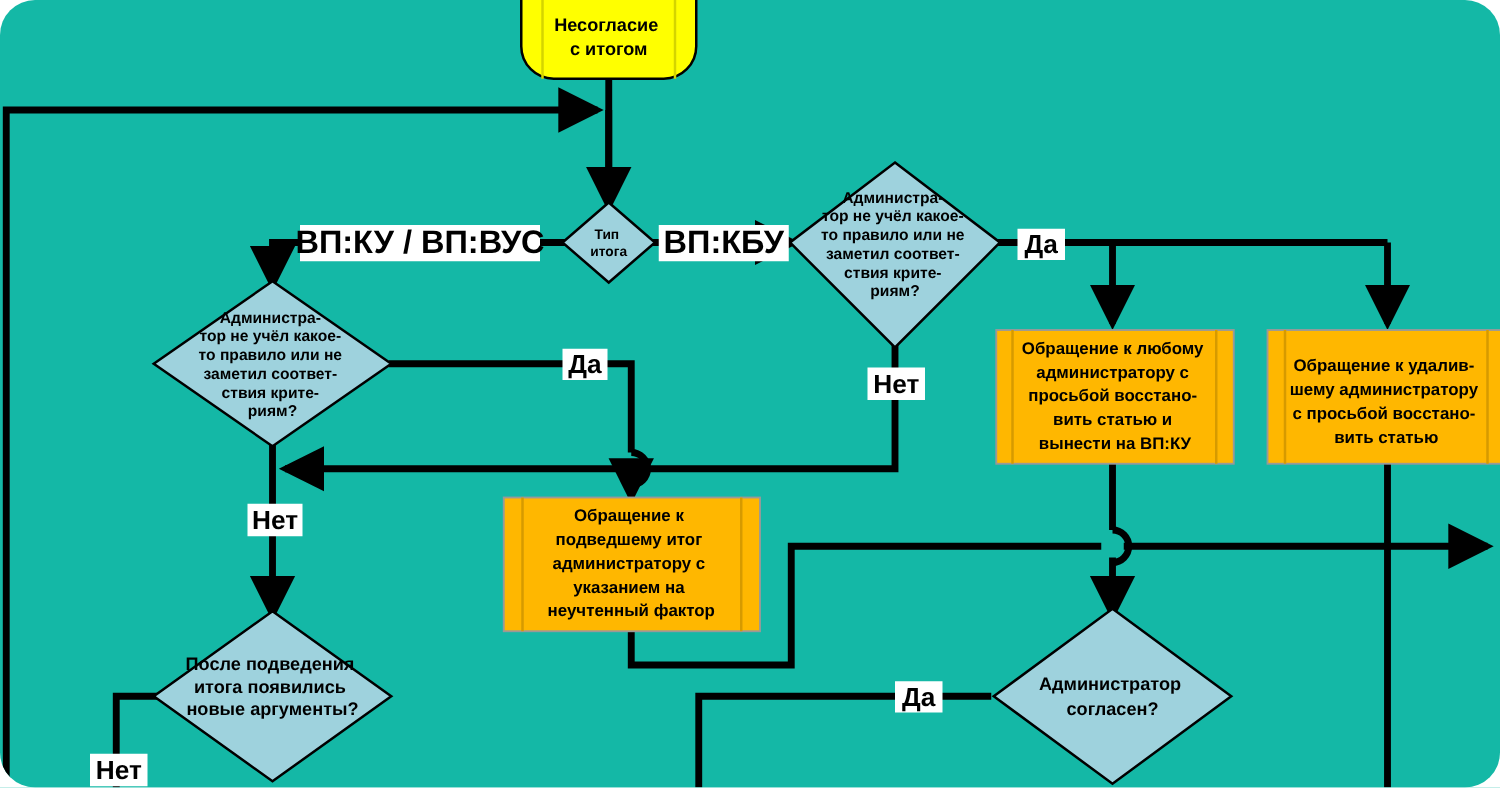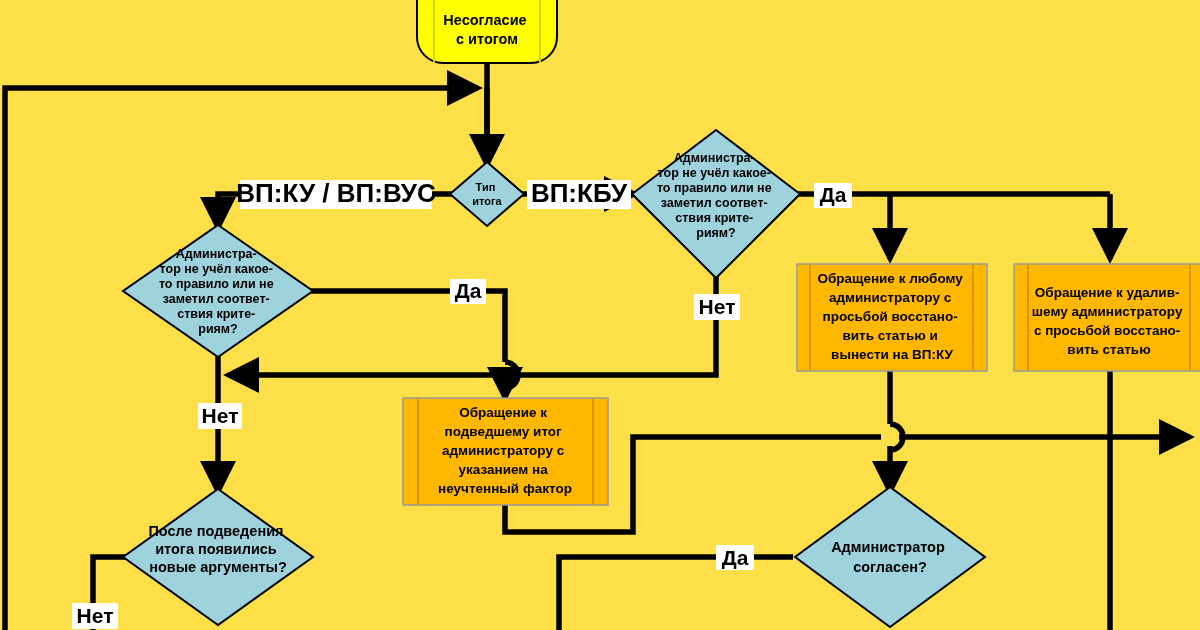--- a/index.html
+++ b/index.html
@@ -1,17 +1,17 @@
 <!DOCTYPE html>
 <html><head>
 <meta charset="utf-8">
 <style>
   html,body{margin:0;padding:0;background:#ffffff;}
-  #stage{position:relative;width:1200px;height:630px;background:#fde047;overflow:hidden;
-         font-family:"Liberation Sans","DejaVu Sans",sans-serif;}
+  #stage{position:relative;width:1200px;height:630px;background:#14b8a6;overflow:hidden;
+         font-family:"Liberation Sans","DejaVu Sans",sans-serif;border-radius:28px;}
   svg{display:block;}
   .nodeText{font-family:"Liberation Sans","DejaVu Sans",sans-serif;font-weight:bold;fill:#000;}
   .edgeLabel{font-family:"Liberation Sans","DejaVu Sans",sans-serif;font-weight:bold;fill:#000;font-size:21px;}
   .bigLabel{font-family:"Liberation Sans","DejaVu Sans",sans-serif;font-weight:bold;fill:#000;font-size:26px;}
   .procText{font-size:13.5px;}
   .decText{font-size:12.5px;}
   .decTextBig{font-size:14.5px;}
   .termText{font-size:14.5px;}
   .lbl-bg{fill:#ffffff;}
 </style>

